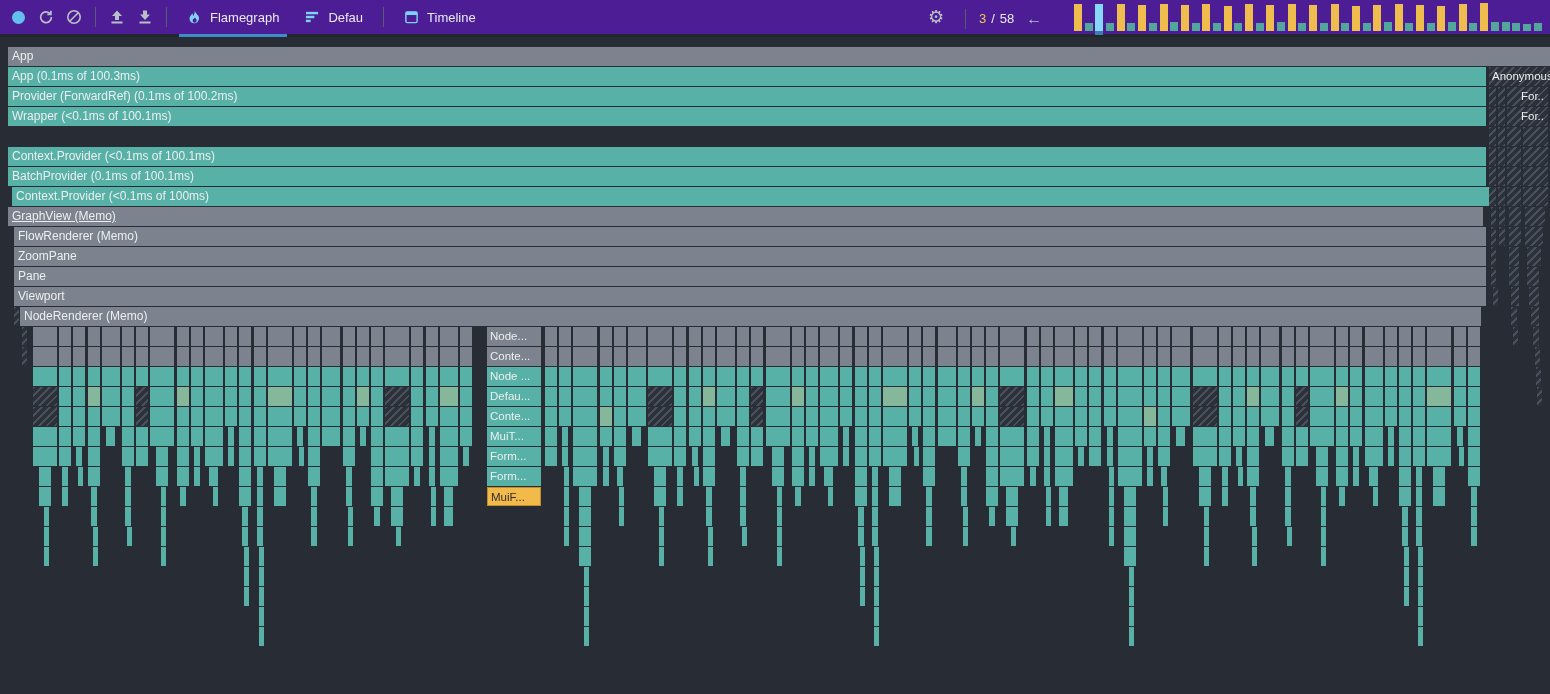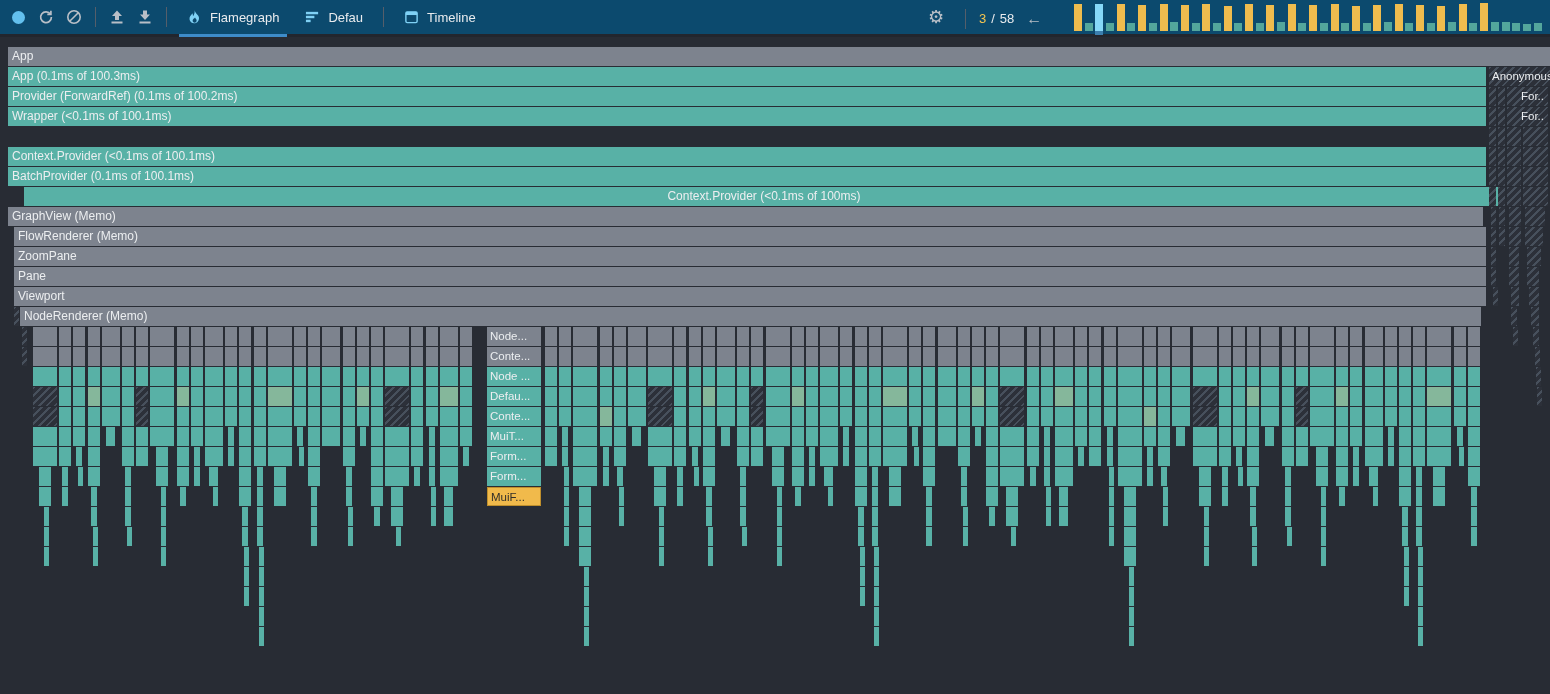--- a/index.html
+++ b/index.html
@@ -5,21 +5,21 @@
   html,body{margin:0;padding:0;}
   body{
     width:1550px;height:694px;position:relative;overflow:hidden;
     background:#282c34;
     font-family:"Liberation Sans",sans-serif;
     -webkit-font-smoothing:antialiased;
   }
   
   .toolbar{
     position:absolute;top:0;left:0;right:0;height:37px;
-    background:#0c4a6e;border-bottom:3px solid #22262e;box-sizing:border-box;
+    background:#4c1d95;border-bottom:3px solid #22262e;box-sizing:border-box;
     display:flex;align-items:center;padding-left:4px;
   }
   .tbtn{
     width:28px;height:28px;display:flex;align-items:center;justify-content:center;
     color:#b9bfc7;flex:0 0 auto;cursor:pointer;
   }
   .record-dot{width:13px;height:13px;border-radius:50%;background:#63c0ee;}
   .sep{width:1px;height:20px;background:#555e6a;margin:0 7px;flex:0 0 auto;}
   .tab{
     display:flex;align-items:center;gap:8px;color:#e9ebee;font-size:13px;
@@ -194,22 +194,22 @@
     <div class="cbar" style="height: 8px; background: rgb(83, 166, 156);"></div>
   </div>
 
 <div id="flame">
     <div class="cell gray" style="left: 8px; top: 47px; width: 1542px;">App</div>
     <div class="cell teal" style="left: 8px; top: 67px; width: 1478px;">App (0.1ms of 100.3ms)</div>
     <div class="cell teal" style="left: 8px; top: 87px; width: 1478px;">Provider (ForwardRef) (0.1ms of 100.2ms)</div>
     <div class="cell teal" style="left: 8px; top: 107px; width: 1478px;">Wrapper (&lt;0.1ms of 100.1ms)</div>
     <div class="cell teal" style="left: 8px; top: 147px; width: 1478px;">Context.Provider (&lt;0.1ms of 100.1ms)</div>
     <div class="cell teal" style="left: 8px; top: 167px; width: 1478px;">BatchProvider (0.1ms of 100.1ms)</div>
-    <div class="cell teal" style="left: 24px; top: 187px; width: 1478px; text-align: center;">Context.Provider (&lt;0.1ms of 100ms)</div>
-    <div class="cell gray" style="left: 8px; top: 207px; width: 1475px;">GraphView (Memo)</div>
+    <div class="cell teal" style="left: 12px; top: 187px; width: 1478px;">Context.Provider (&lt;0.1ms of 100ms)</div>
+    <div class="cell gray" style="left: 8px; top: 207px; width: 1475px; text-decoration: underline;">GraphView (Memo)</div>
     <div class="cell gray" style="left: 14px; top: 227px; width: 1472px;">FlowRenderer (Memo)</div>
     <div class="cell gray" style="left: 14px; top: 247px; width: 1472px;">ZoomPane</div>
     <div class="cell gray" style="left: 14px; top: 267px; width: 1472px;">Pane</div>
     <div class="cell gray" style="left: 14px; top: 287px; width: 1472px;">Viewport</div>
     <div class="cell gray" style="left: 20px; top: 307px; width: 1461px;">NodeRenderer (Memo)</div>
     <div class="cell hatch small" style="left: 1489px; top: 67px; width: 61px;">Anonymous</div>
     <div class="cell hatch small" style="left: 1489px; top: 87px; width: 7px;"></div>
     <div class="cell hatch small" style="left: 1498px; top: 87px; width: 7px;"></div>
     <div class="cell hatch small alignr" style="left: 1507px; top: 87px; width: 41px;">For..</div>
     <div class="cell hatch small" style="left: 1489px; top: 107px; width: 7px;"></div>

